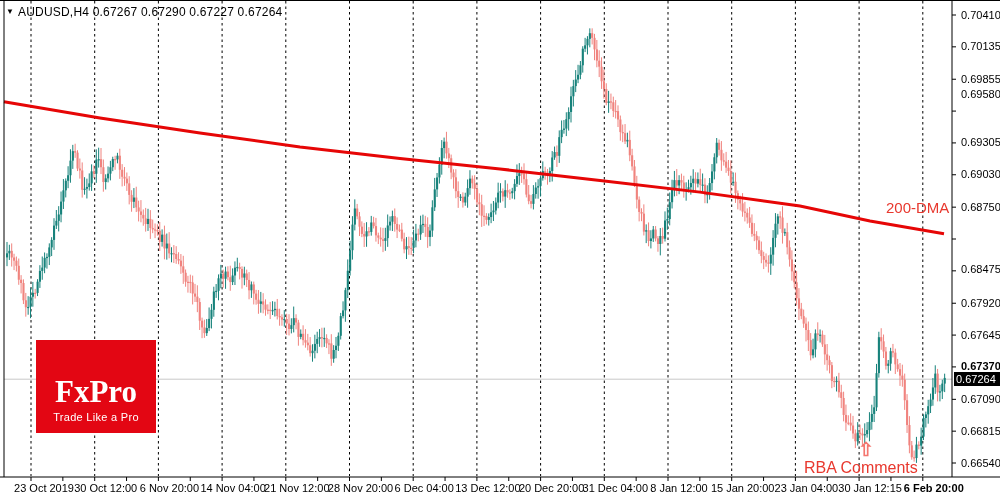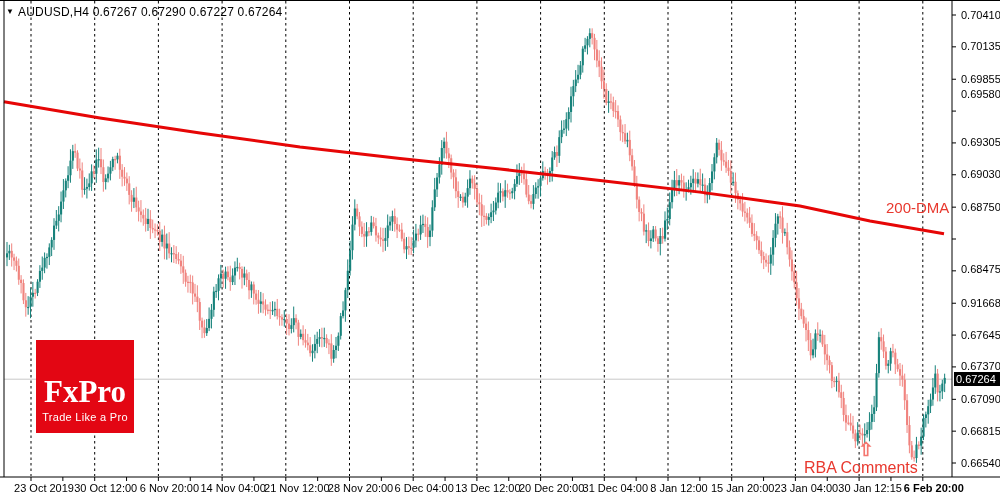--- a/index.html
+++ b/index.html
@@ -8,21 +8,21 @@
   #chart-svg{position:absolute;left:0;top:0;}
   .ohlc-title{position:absolute;left:18px;top:5px;font-size:12px;color:#000;white-space:nowrap;letter-spacing:0.2px;}
   .symbol-dropdown{position:absolute;left:6px;top:7px;font-size:8px;color:#000;cursor:pointer;}
   .price-label{position:absolute;left:961px;font-size:11px;color:#000;white-space:nowrap;}
   .time-label{position:absolute;top:482px;font-size:11px;color:#000;white-space:nowrap;transform:translateX(-50%);margin-left:11px;}
   .current-price-box{position:absolute;left:954px;width:46px;height:14px;background:#000;color:#fff;
      font-size:11px;line-height:14px;text-align:left;padding-left:2px;}
   .ma-label{position:absolute;left:886px;top:199px;font-size:15px;color:#e8382e;white-space:nowrap;}
   .event-label{position:absolute;left:804px;top:459px;font-size:16px;color:#e8382e;white-space:nowrap;}
   .event-arrow{position:absolute;left:858px;top:438px;font-size:19px;color:#f4766f;font-weight:bold;}
-  .logo{position:absolute;left:36px;top:340px;width:98px;height:93px;background:#e30613;
+  .logo{position:absolute;left:36px;top:340px;width:120px;height:93px;background:#e30613;
      display:flex;flex-direction:column;justify-content:flex-end;align-items:center;padding-bottom:10px;box-sizing:border-box;}
   .logo-title{font-family:"Liberation Serif",serif;font-weight:600;font-size:31px;color:#fff;line-height:30px;}
   .logo-tagline{font-size:11px;color:#fff;letter-spacing:0.3px;margin-top:4px;}
 </style>
 </head>
 <body>
 
 <div id="app">
 
   <svg id="chart-svg" width="1000" height="500">
@@ -899,23 +899,23 @@
   <div id="price-axis">
       <div class="price-label" style="top: 8.5px;">0.70410</div>
       <div class="price-label" style="top: 40.3346px;">0.70135</div>
       <div class="price-label" style="top: 72.7481px;">0.69855</div>
       <div class="price-label" style="top: 88px;">0.69580</div>
       <div class="price-label" style="top: 136.417px;">0.69305</div>
       <div class="price-label" style="top: 168.252px;">0.69030</div>
       <div class="price-label" style="top: 200.665px;">0.68750</div>
       <div class="price-label" style="top: 244px; margin-top: 19px;">0.68475</div>
       <div class="price-label" style="top: 264.335px; margin-left: 45px;">0.68200</div>
-      <div class="price-label" style="top: 296.748px;">0.91668</div>
+      <div class="price-label" style="top: 296.748px;">0.67920</div>
       <div class="price-label" style="top: 328.583px;">0.67645</div>
-      <div class="price-label" style="top: 360.417px;">0.67370</div>
+      <div class="price-label" style="top: 360.417px; font-weight: bold;">0.67370</div>
       <div class="price-label" style="top: 392.831px;">0.67090</div>
       <div class="price-label" style="top: 424.665px;">0.66815</div>
       <div class="price-label" style="top: 456.5px;">0.66540</div>
     </div>
   <div id="time-axis">
       <div class="time-label" style="left: 33px;">23 Oct 2019</div>
       <div class="time-label" style="left: 94.7px;">30 Oct 12:00</div>
       <div class="time-label" style="left: 158.4px;">6 Nov 20:00</div>
       <div class="time-label" style="left: 222.1px;">14 Nov 04:00</div>
       <div class="time-label" style="left: 285.8px;">21 Nov 12:00</div>

